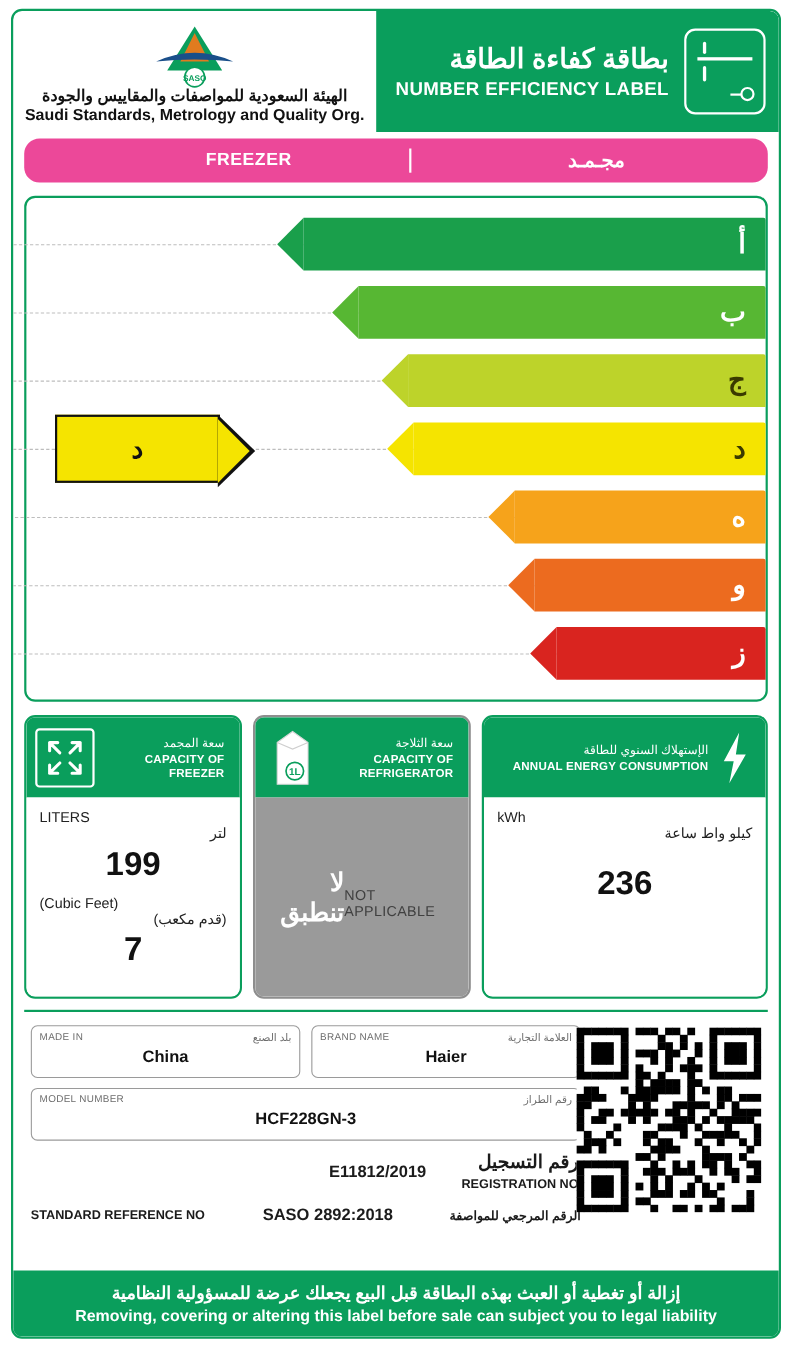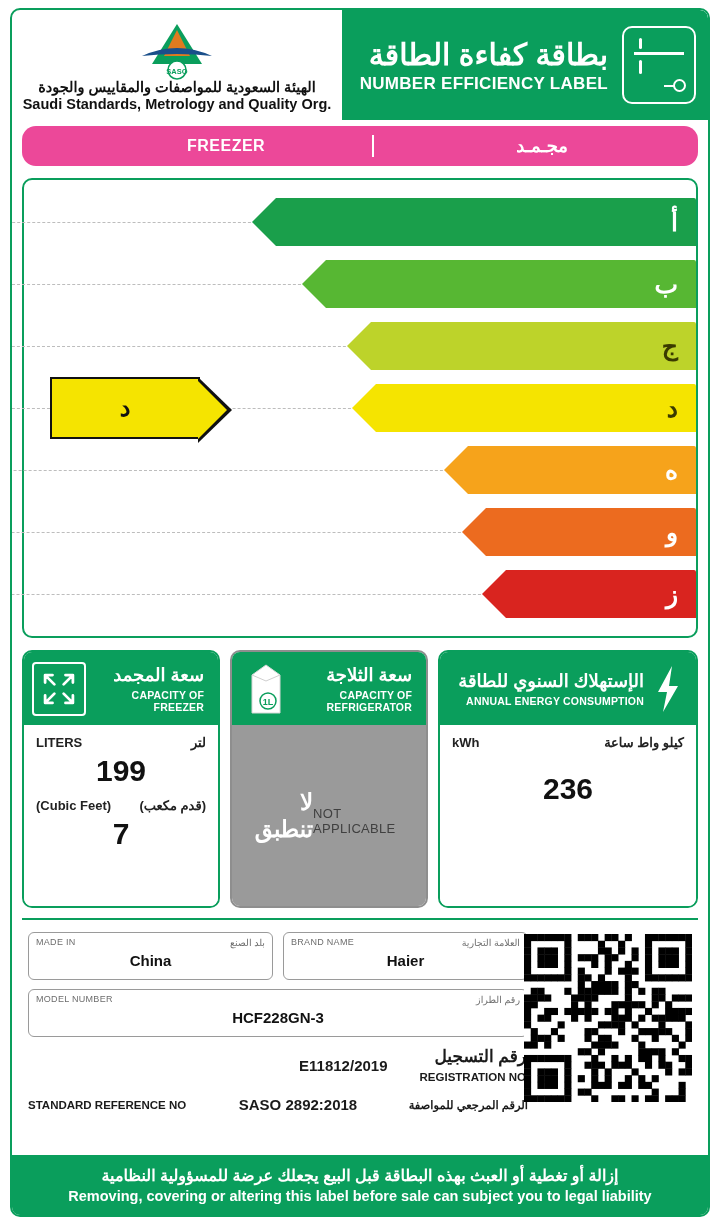--- a/index.html
+++ b/index.html
@@ -39,21 +39,21 @@
   }
   .header-right {
     flex:1;
     background:#0a9e5c;
     border-top-right-radius:8px;
     display:flex; align-items:center; justify-content:flex-end;
     padding-right:12px;
     position:relative;
   }
   .header-titles { text-align:right; color:#fff; margin-right:14px; }
-  .title-ar { font-size:30px; font-weight:bold; direction:rtl; letter-spacing:0px; }
+  .title-ar { font-size:25px; font-weight:bold; direction:rtl; letter-spacing:0px; }
   .title-en { font-size:17px; font-weight:bold; margin-top:2px; letter-spacing:0.3px; }
   .fridge-icon {
     width:74px; height:78px;
     border:2.5px solid #fff; border-radius:10px;
     position:relative;
     flex:0 0 auto;
   }
   .fridge-icon::before{
     content:""; position:absolute; left:10px; right:10px; top:24px; height:2.5px; background:#fff;
   }
@@ -153,33 +153,33 @@
   .cap-box.freezer { width:198px; border:2px solid #0a9e5c; }
   .cap-box.fridge  { width:198px; border:2px solid #8e8e8e; }
   .cap-box.energy  { flex:1;      border:2px solid #0a9e5c; }
 
   .cap-head {
     height:73px; background:#0a9e5c; color:#fff;
     display:flex; align-items:center; justify-content:space-between;
     padding:0 8px;
   }
   .cap-head-texts { text-align:right; flex:1; padding-right:6px; }
-  .cap-head-ar { font-size:18px; font-weight:bold; direction:rtl; letter-spacing:1px; }
+  .cap-head-ar { font-size:11px; font-weight:normal; direction:rtl; letter-spacing:1px; }
   .cap-head-en { font-size:10.5px; font-weight:bold; margin-top:3px; letter-spacing:0.2px; }
 
   .icon-box { width:54px; height:54px; flex:0 0 auto; position:relative; }
   .icon-box.square { border:2px solid #fff; border-radius:4px; }
   .arrows-svg { position:absolute; inset:0; }
 
   .milk { width:40px; height:56px; margin-left:6px; position:relative; }
   .bolt { width:40px; height:54px; position:relative; }
 
   .cap-body { flex:1; background:#fff; padding:10px 12px; position:relative; }
   .cap-body.na { background:#9a9a9a; display:flex; flex-direction:row; align-items:center; justify-content:center; }
-  .unit-line { display:flex; justify-content:space-between; font-size:13px; font-weight:bold; color:#222; }
+  .unit-line { display:flex; font-size:13px; font-weight:normal; color:#222;flex-direction:column; }
   .unit-line .ar { direction:rtl; }
   .big-num { font-size:30px; font-weight:bold; text-align:center; margin-top:4px; color:#111; }
   .na-ar { font-size:23px; font-weight:bold; color:#fff; direction:rtl; letter-spacing:2px; }
   .na-en { font-size:13px; color:#404040; margin-top:10px; letter-spacing:0.3px; }
 
   
   .info { margin:10px 10px 0 10px; position:relative; height:190px; border-top:2px solid #0a9e5c; padding-top:10px; }
   .info-left { position:absolute; left:6px; top:12px; width:500px; }
   .mini-row { display:flex; gap:10px; }
   .mini-box {

